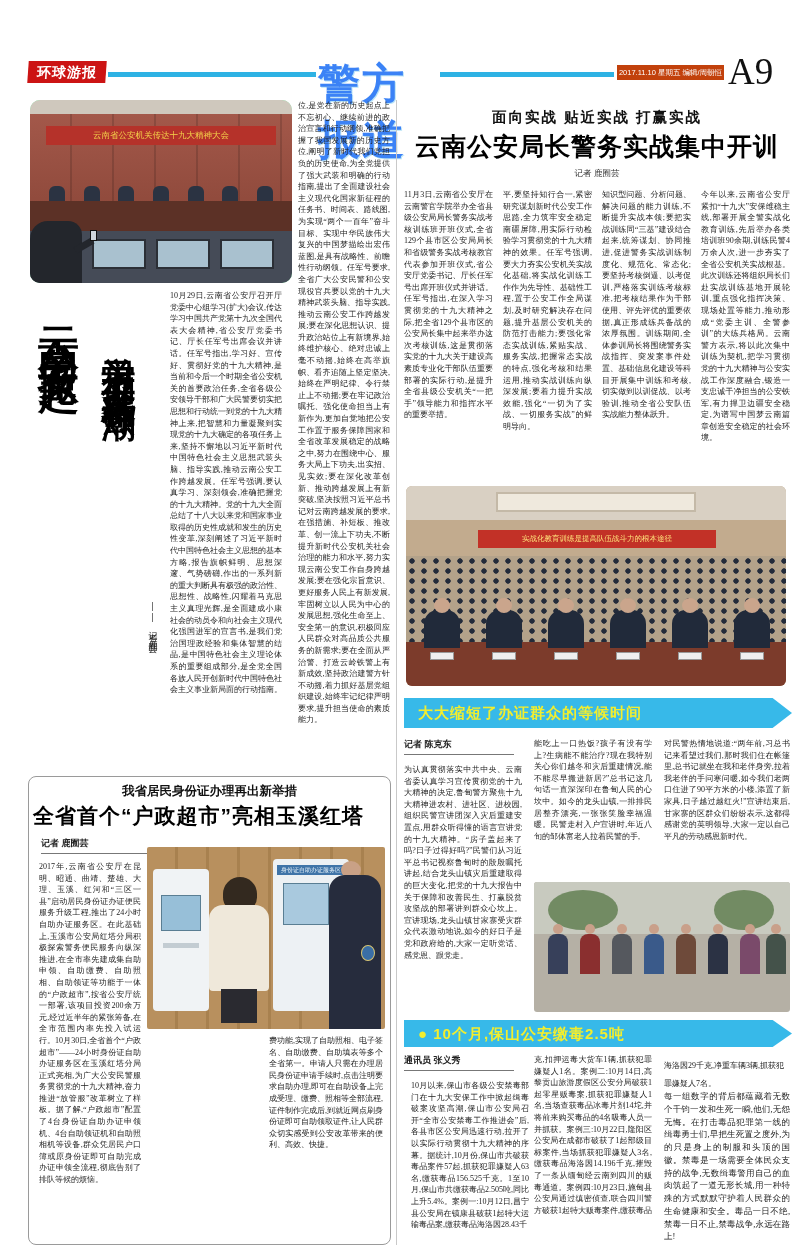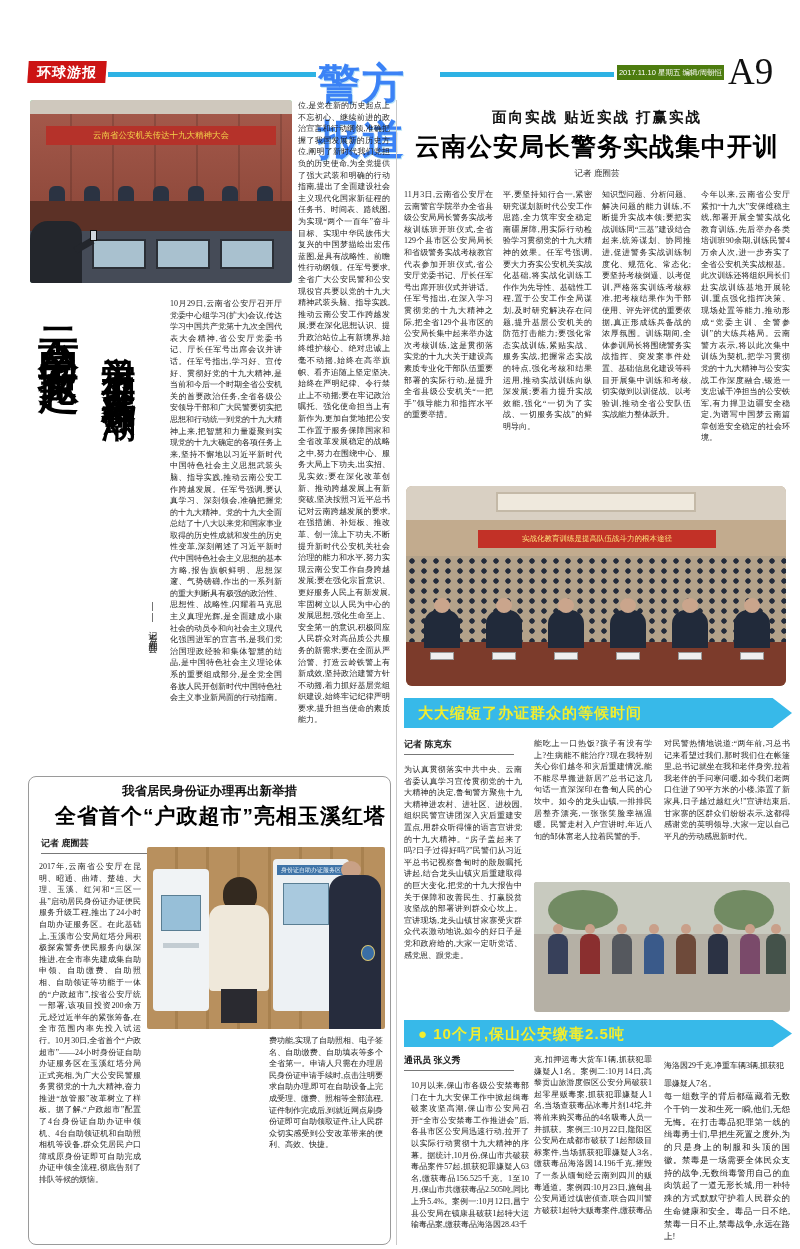--- a/index.html
+++ b/index.html
@@ -9,35 +9,35 @@
   
   .masthead { position:absolute; left:28px; top:61px; width:78px; height:22px; background:#cc1414;
               color:#fff; font-weight:bold; font-size:14px; line-height:22px; text-align:center;
               transform:skewX(-4deg); letter-spacing:1px; }
   .hbar { position:absolute; top:72px; height:5px; background:#2eb2e4; }
   .hbar.left  { left:108px; width:208px; }
   .hbar.right { left:440px; width:174px; }
   .section-title { position:absolute; left:318px; top:56px; width:120px; 
                    font-size:42px; font-weight:900; color:#3b82f6; letter-spacing:2px;
                    text-shadow:1px 1px 0 rgba(180,225,245,.9); }
-  .dateline { position:absolute; left:617px; top:65px; width:107px; height:15px; background:#4d7c0f;
+  .dateline { position:absolute; left:617px; top:65px; width:107px; height:15px; background:#c2410c;
               color:#fff; font-size:7.5px; line-height:15px; text-align:center; }
   .page-no { position:absolute; left:728px; top:50px; font-family:"Liberation Serif","DejaVu Serif",serif;
              font-size:37px; color:#111; }
 
   .vrule { position:absolute; left:396px; top:100px; width:1px; height:1145px; background:#c9c9c9; }
 
   
   .bodycol { font-family:"Liberation Serif","DejaVu Serif",serif; font-size:8px; line-height:1.45;
              color:#1d1d1d; text-align:justify; overflow:hidden; text-indent:0; }
   .byline  { font-size:9px; font-weight:bold; color:#222; border-bottom:1px solid #777; padding-bottom:3px; }
 
   
   .lead { position:absolute; left:30px; top:100px; width:360px; height:672px; }
-  .photo1 { position:absolute; left:0; top:0; width:262px; height:183px; border-radius:3px; overflow:hidden; background:#86efac; }
+  .photo1 { position:absolute; left:0; top:0; width:262px; height:183px; border-radius:10px; overflow:hidden; background:#86efac; }
   .p1-ceiling { position:absolute; left:0; top:0; right:0; height:14px; background:#cfc8bd; }
   .p1-wall { position:absolute; left:0; top:14px; right:0; bottom:52px;
              background:repeating-linear-gradient(90deg, rgba(0,0,0,0) 0 40px, rgba(0,0,0,.14) 40px 42px),
                         linear-gradient(#a3584a,#8a4638); }
   .p1-banner { position:absolute; left:16px; right:16px; top:26px; height:19px; background:#b5322a;
                color:#f4d24a; font-size:8.5px; line-height:19px; text-align:center; overflow:hidden; white-space:nowrap; }
   .p1-officials { position:absolute; left:10px; right:10px; top:86px; height:16px; display:flex; justify-content:space-around; }
   .p1-officials span { width:16px; height:15px; background:#2b3342; border-radius:6px 6px 0 0; }
   .p1-dais { position:absolute; left:0; right:0; bottom:52px; height:30px; background:#5c3126; }
   .p1-fore { position:absolute; left:0; right:0; bottom:0; height:52px; background:#454b57; }
@@ -46,28 +46,28 @@
   .p1-arm { position:absolute; left:44px; bottom:34px; width:20px; height:7px; background:#23262c; transform:rotate(-30deg); }
   .p1-phone { position:absolute; left:60px; bottom:42px; width:7px; height:11px; background:#cfd6dd; border:1px solid #111; }
 
   .vh-zone { position:absolute; left:2px; top:196px; width:136px; height:476px; }
   .vh-main { position:absolute; left:0; top:0; writing-mode:vertical-rl; text-orientation:upright;
              font-size:41px; font-weight:900; letter-spacing:9px; color:#000; }
   .vh-sub  { position:absolute; left:64px; top:34px; writing-mode:vertical-rl; text-orientation:upright;
              font-size:34px; font-weight:900; letter-spacing:5px; color:#000; }
   .vh-byline { position:absolute; left:114px; top:306px; writing-mode:vertical-rl; text-orientation:mixed;
                font-size:9px; color:#222; letter-spacing:2px; }
-  .lead-colA { position:absolute; left:140px; top:190px; width:112px; height:482px;margin-top:8px; }
+  .lead-colA { position:absolute; left:140px; top:190px; width:112px; height:482px; }
   .lead-colB { position:absolute; left:268px; top:0;    width:92px;  height:672px; }
 
   
   .hukou-box { position:absolute; left:28px; top:776px; width:363px; height:469px;
                border:1px solid #9a9a9a; border-radius:8px; padding:4px; }
   .hukou-kicker { text-align:center; font-size:12.5px; font-weight:bold; color:#111; margin-top:2px; }
-  .hukou-headline { text-align:right; font-size:21px; font-weight:900; color:#000; letter-spacing:1px; margin-top:2px; }
+  .hukou-headline { text-align:left; font-size:21px; font-weight:900; color:#000; letter-spacing:1px; margin-top:2px; }
   .hukou-byline { position:absolute; left:12px; top:60px; width:110px; }
   .hukou-colL { position:absolute; left:10px;  top:84px;  width:102px; height:372px; }
   .photo3 { position:absolute; left:118px; top:70px; width:238px; height:182px; overflow:hidden; border-radius:2px;
             background:repeating-linear-gradient(90deg,#b8905e 0 28px,#a8814f 28px 31px); }
   .k-kioskL { position:absolute; left:6px; top:22px; width:56px; height:142px; background:#f0f3f5; border-radius:4px; }
   .k-kioskL .scr { position:absolute; left:8px; top:26px; width:40px; height:36px; background:#97bfd8; border:1px solid #5a7e93; }
   .k-kioskL .slot { position:absolute; left:10px; top:74px; width:36px; height:5px; background:#c3ccd2; }
   .k-kioskR { position:absolute; left:126px; top:12px; width:76px; height:152px; background:#edf1f4; border-radius:4px; }
   .k-kioskR .hdr { position:absolute; left:4px; top:6px; right:4px; height:10px; background:#3f74a8; color:#e8f3fa; font-size:6px; line-height:10px; text-align:center; overflow:hidden; white-space:nowrap; }
   .k-kioskR .scr { position:absolute; left:10px; top:24px; width:46px; height:42px; background:#a9c9de; border:1px solid #5a7e93; }

